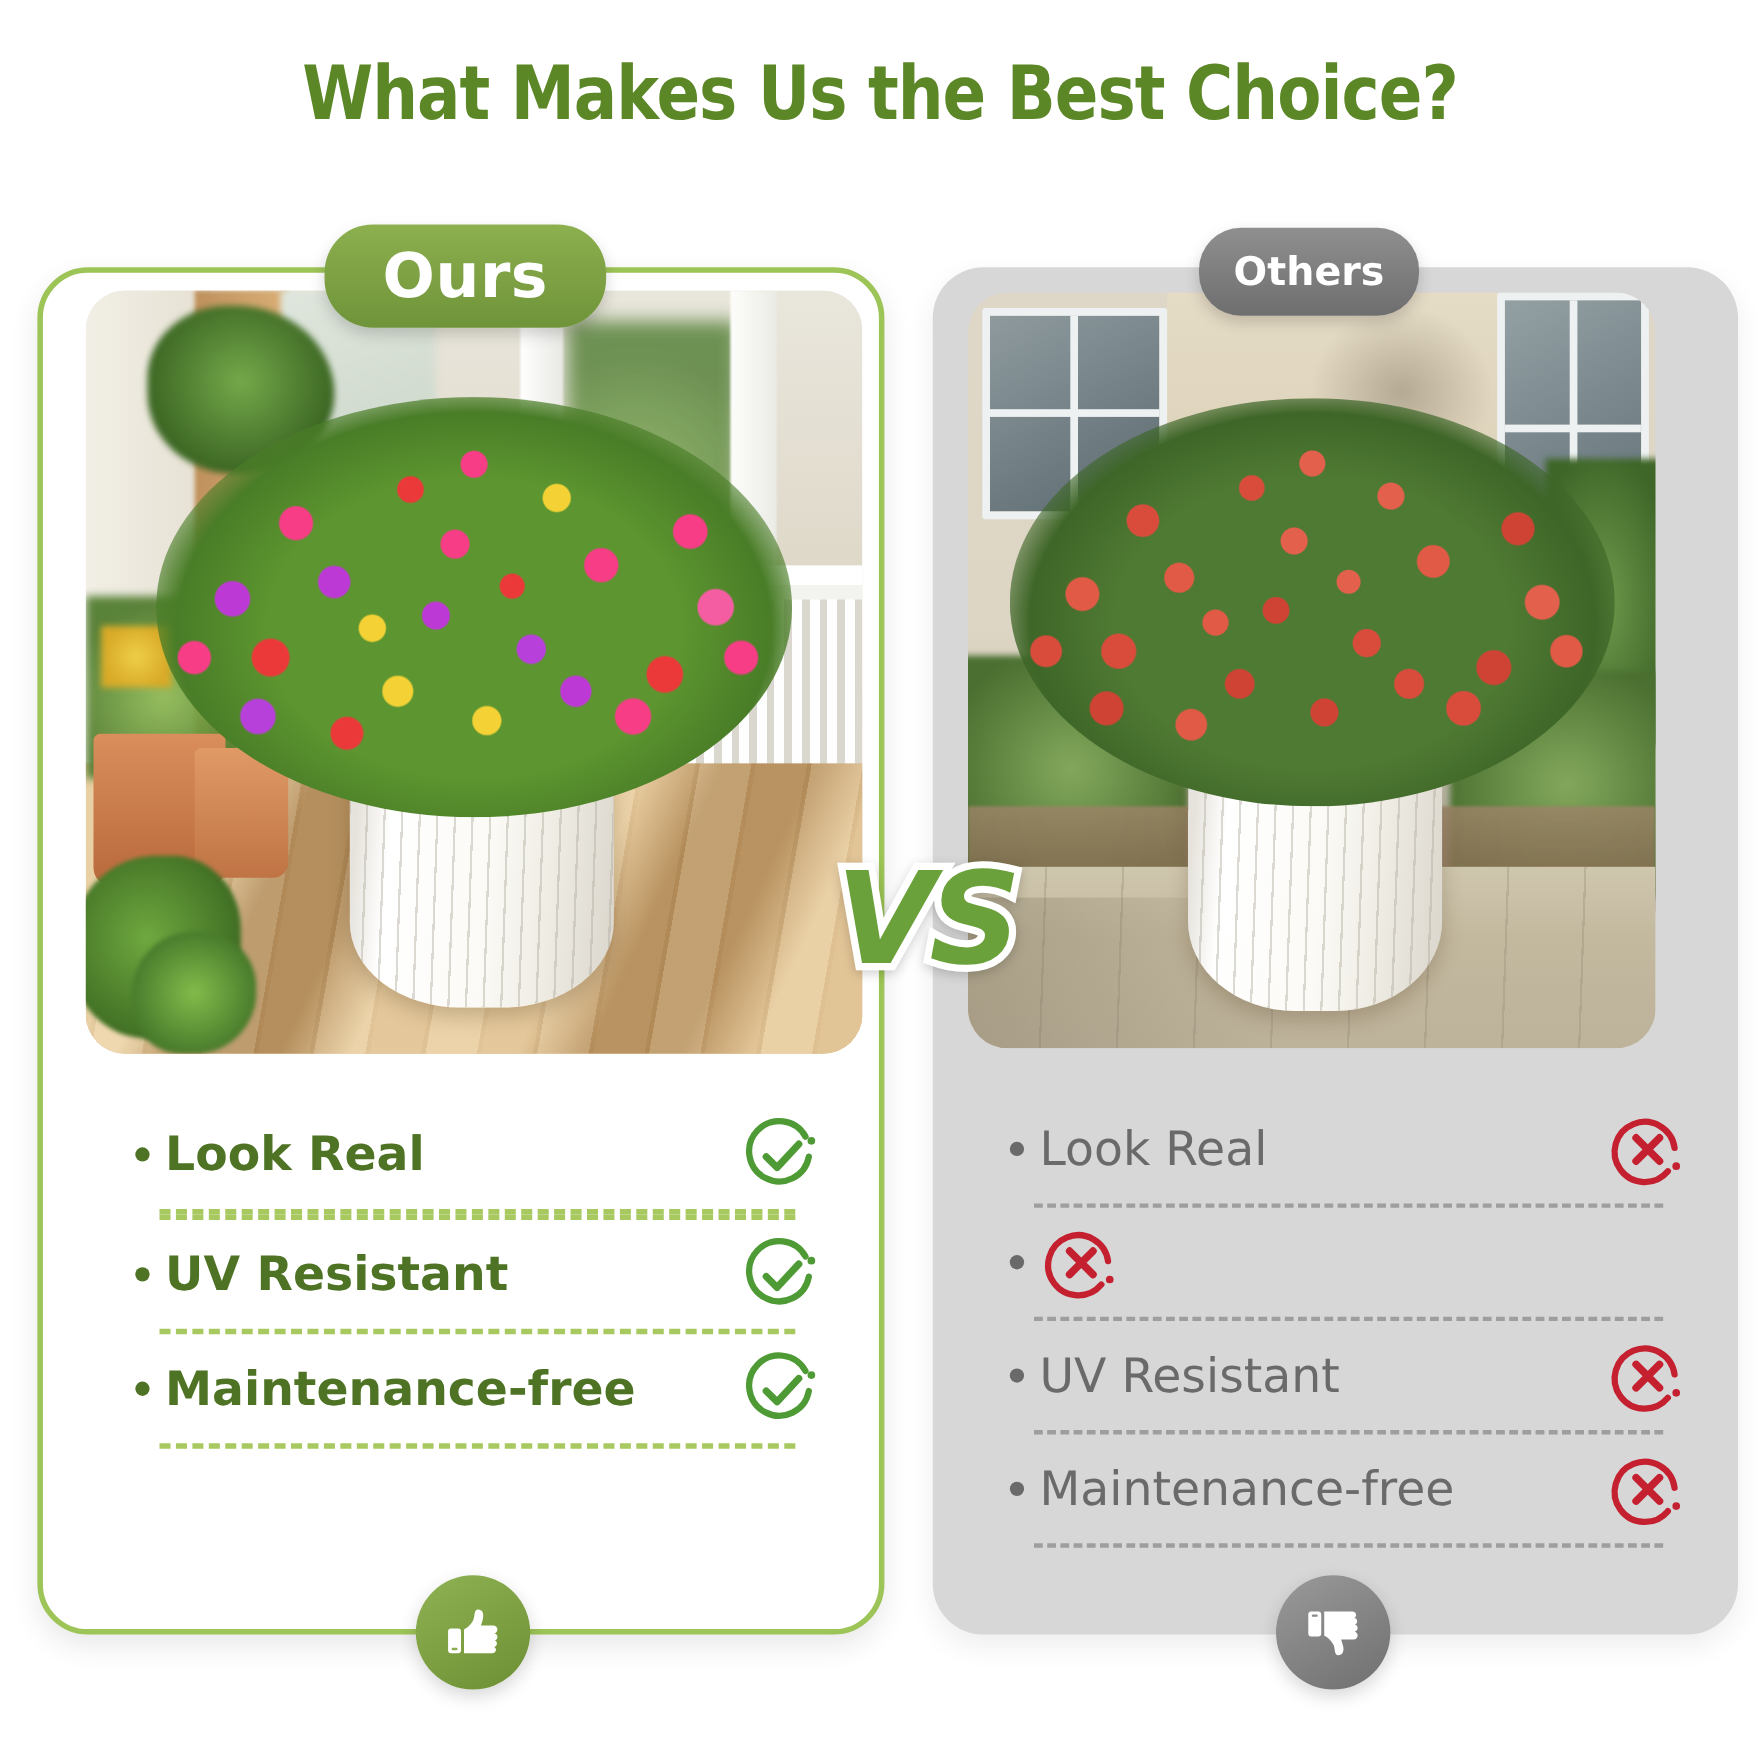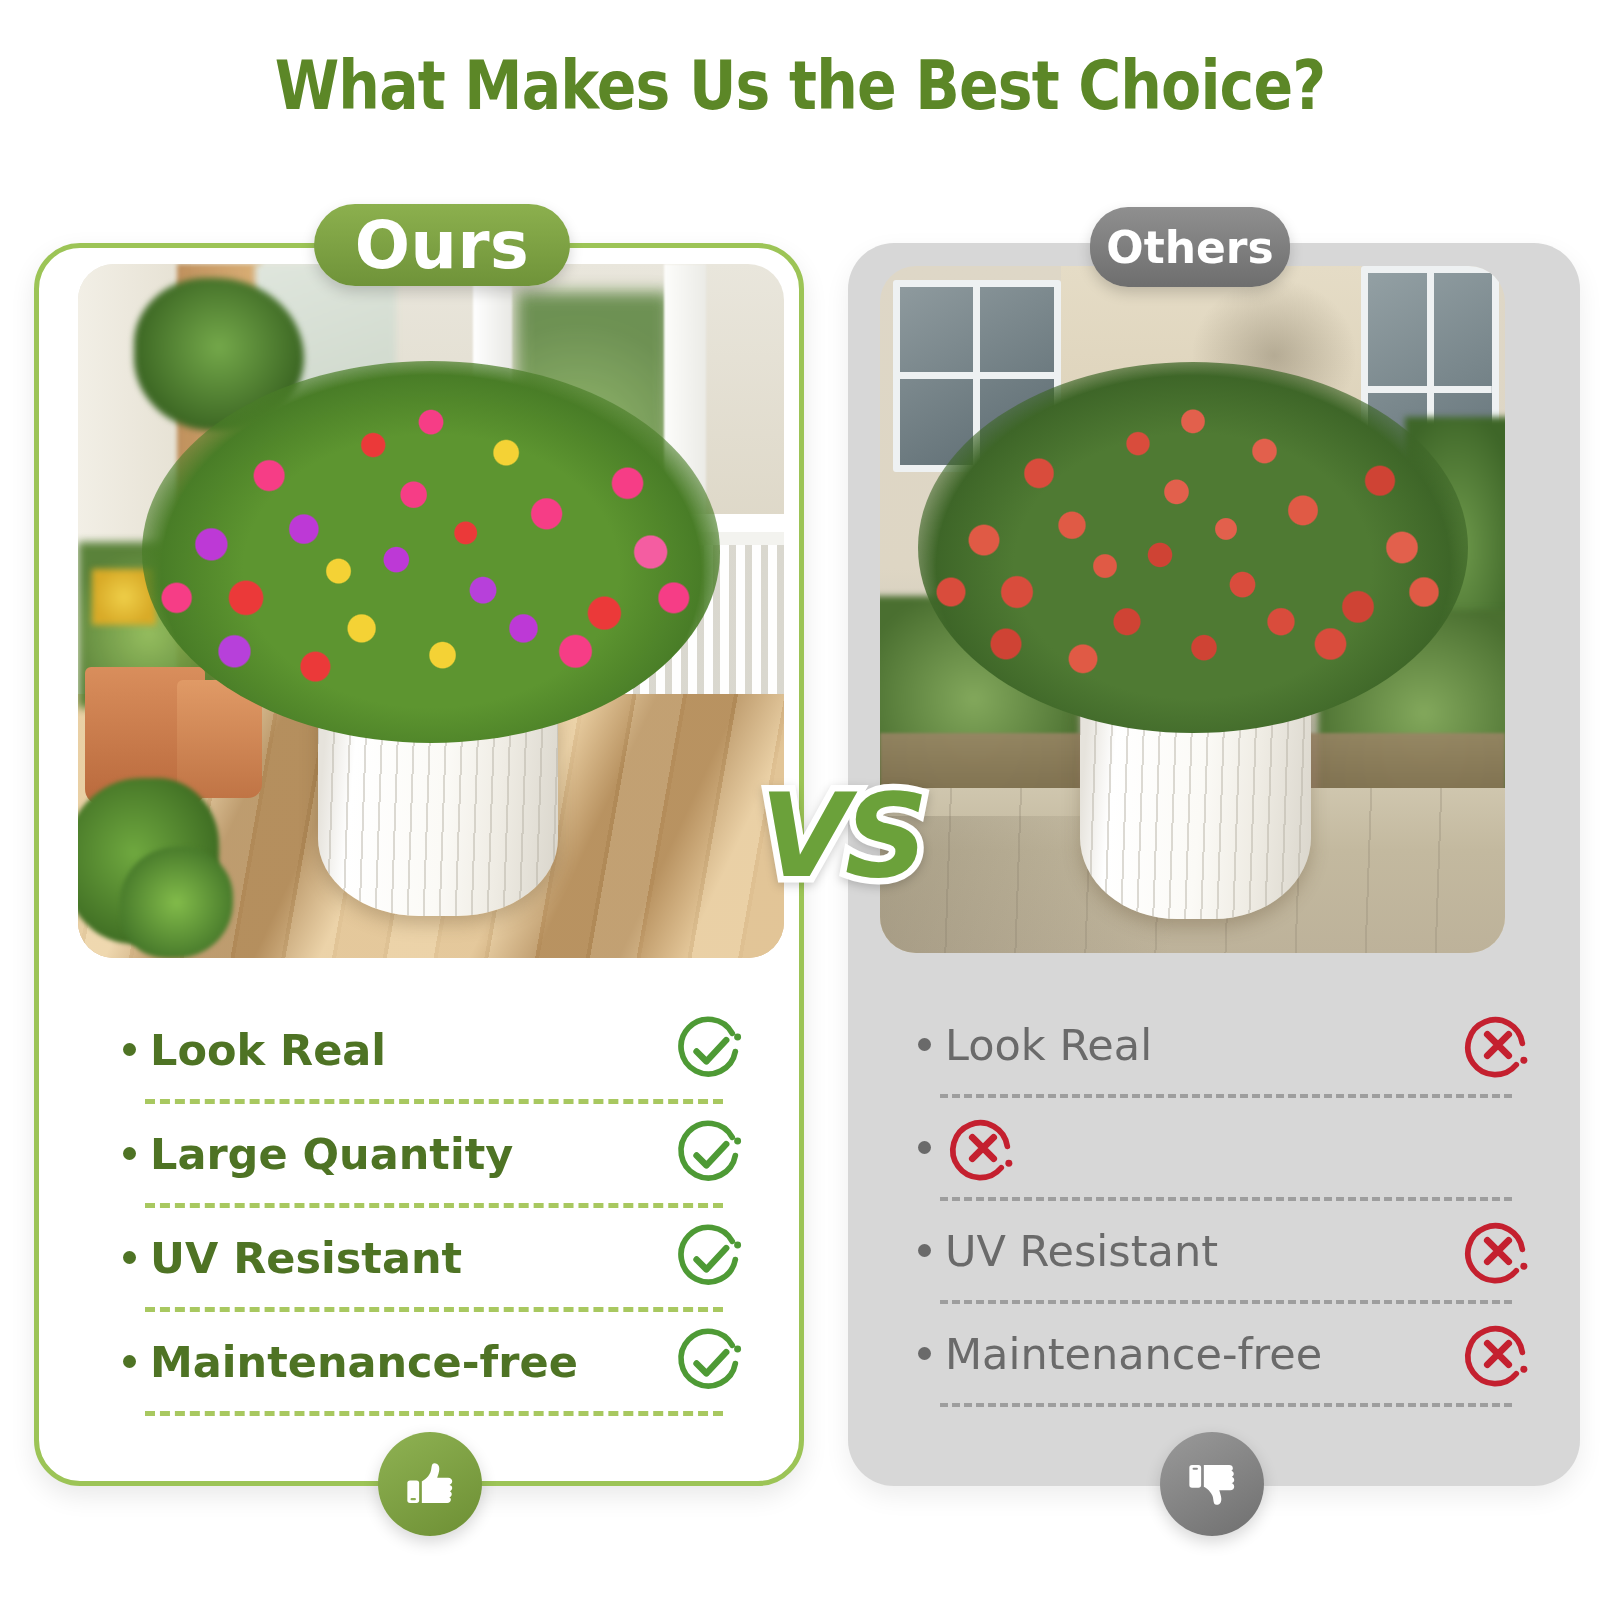--- a/index.html
+++ b/index.html
@@ -219,33 +219,33 @@
     position: absolute;
     display: flex;
     align-items: center;
     justify-content: center;
     color: #ffffff;
     font-weight: bold;
     font-family: "DejaVu Sans", sans-serif;
     box-shadow: 0 6px 14px rgba(0,0,0,0.17);
   }
   .badge-ours {
-    left: 314px; top: 204px;
-    width: 256px; height: 82px;
+    left: 295px; top: 204px;
+    width: 256px; height: 94px;
     border-radius: 44px;
     background: linear-gradient(180deg, #8cb04e, #6f9339);
-    font-size: 65px;
+    font-size: 56px;
     letter-spacing: 0.5px;
   }
   .badge-others {
     left: 1090px; top: 207px;
     width: 200px; height: 80px;
     border-radius: 38px;
     background: linear-gradient(180deg, #8f8f8f, #6e6e6e);
-    font-size: 44px;
+    font-size: 36px;
   }
 
   
   .vs-badge {
     position: absolute;
     left: 760px; top: 768px;
     font-size: 116px;
     font-style: italic;
     font-weight: bold;
     font-family: "DejaVu Sans", sans-serif;
@@ -343,31 +343,20 @@
       <span class="status-icon">
         <svg viewBox="0 0 100 100" width="76" height="76">
           <path d="M78 28 A36 36 0 1 0 82 52" fill="none" stroke="#4e9a35" stroke-width="7.5" stroke-linecap="round"></path>
           <circle cx="85" cy="33" r="4.6" fill="#4e9a35"></circle>
           <path d="M31 52 L44 65 L70 37" fill="none" stroke="#4e9a35" stroke-width="8.5" stroke-linecap="round" stroke-linejoin="round"></path>
         </svg>
       </span>
     </div>
     <div class="divider"></div>
 
-    <div class="feature-row">
-      <span class="bullet"></span>
-      <span class="feature-label">Large Quantity</span>
-      <span class="status-icon">
-        <svg viewBox="0 0 100 100" width="76" height="76">
-          <path d="M78 28 A36 36 0 1 0 82 52" fill="none" stroke="#4e9a35" stroke-width="7.5" stroke-linecap="round"></path>
-          <circle cx="85" cy="33" r="4.6" fill="#4e9a35"></circle>
-          <path d="M31 52 L44 65 L70 37" fill="none" stroke="#4e9a35" stroke-width="8.5" stroke-linecap="round" stroke-linejoin="round"></path>
-        </svg>
-      </span>
-    </div>
     <div class="divider"></div>
 
     <div class="feature-row">
       <span class="bullet"></span>
       <span class="feature-label">UV Resistant</span>
       <span class="status-icon">
         <svg viewBox="0 0 100 100" width="76" height="76">
           <path d="M78 28 A36 36 0 1 0 82 52" fill="none" stroke="#4e9a35" stroke-width="7.5" stroke-linecap="round"></path>
           <circle cx="85" cy="33" r="4.6" fill="#4e9a35"></circle>
           <path d="M31 52 L44 65 L70 37" fill="none" stroke="#4e9a35" stroke-width="8.5" stroke-linecap="round" stroke-linejoin="round"></path>

